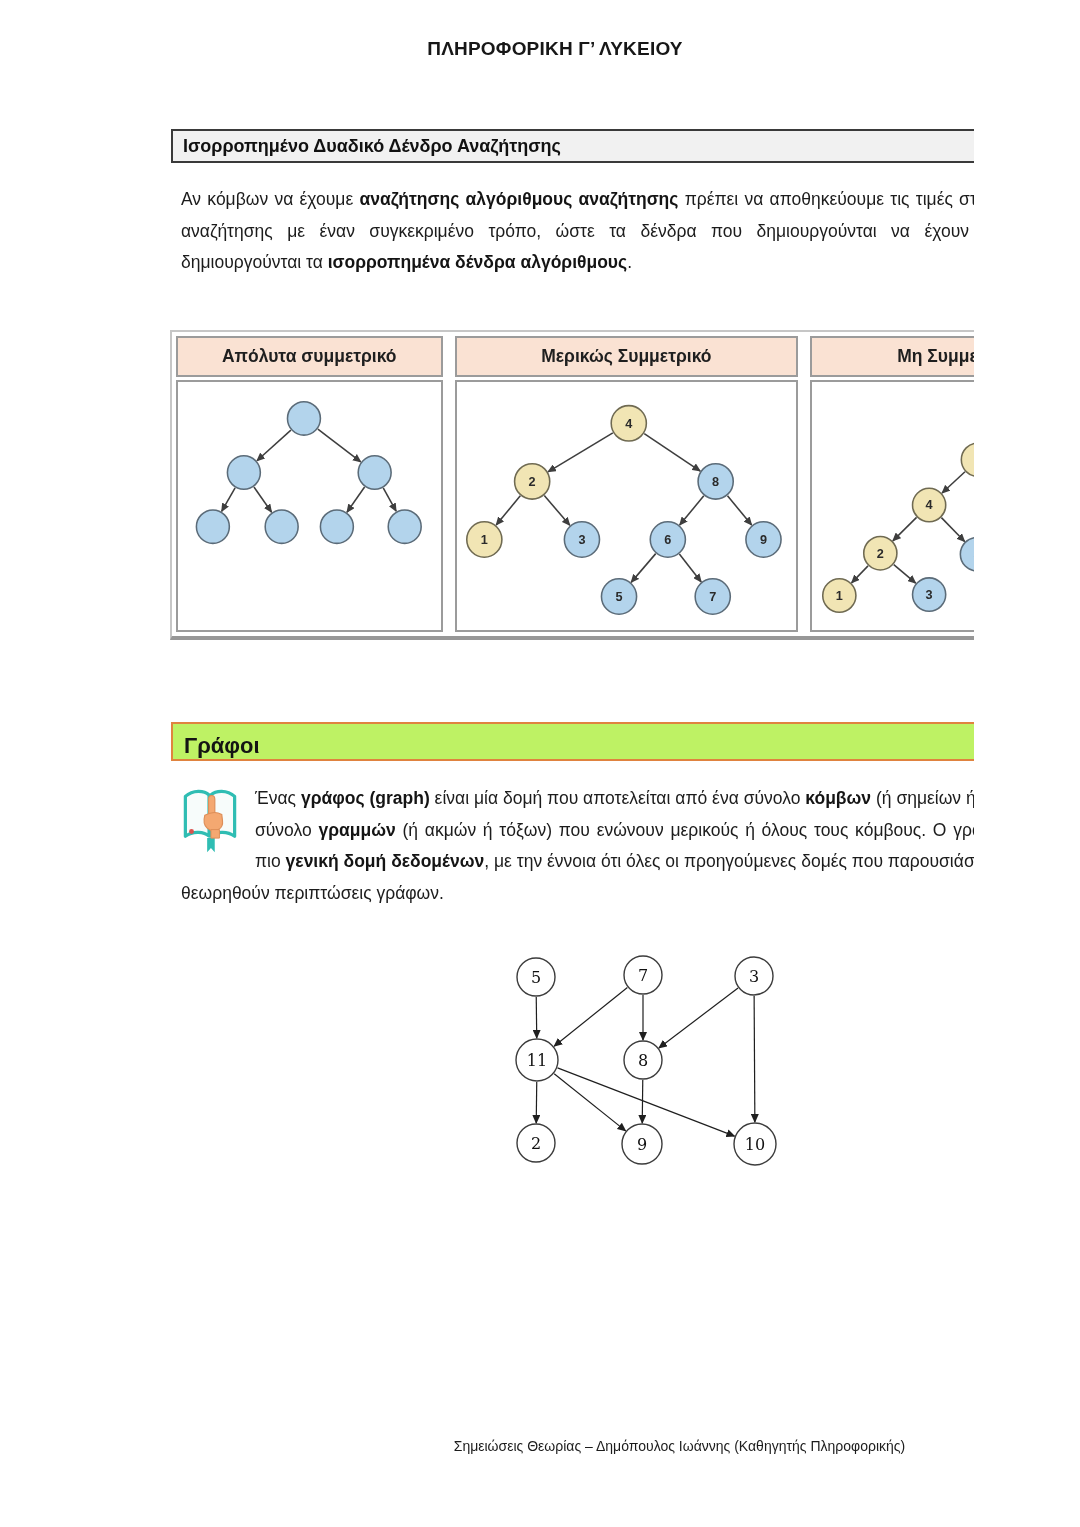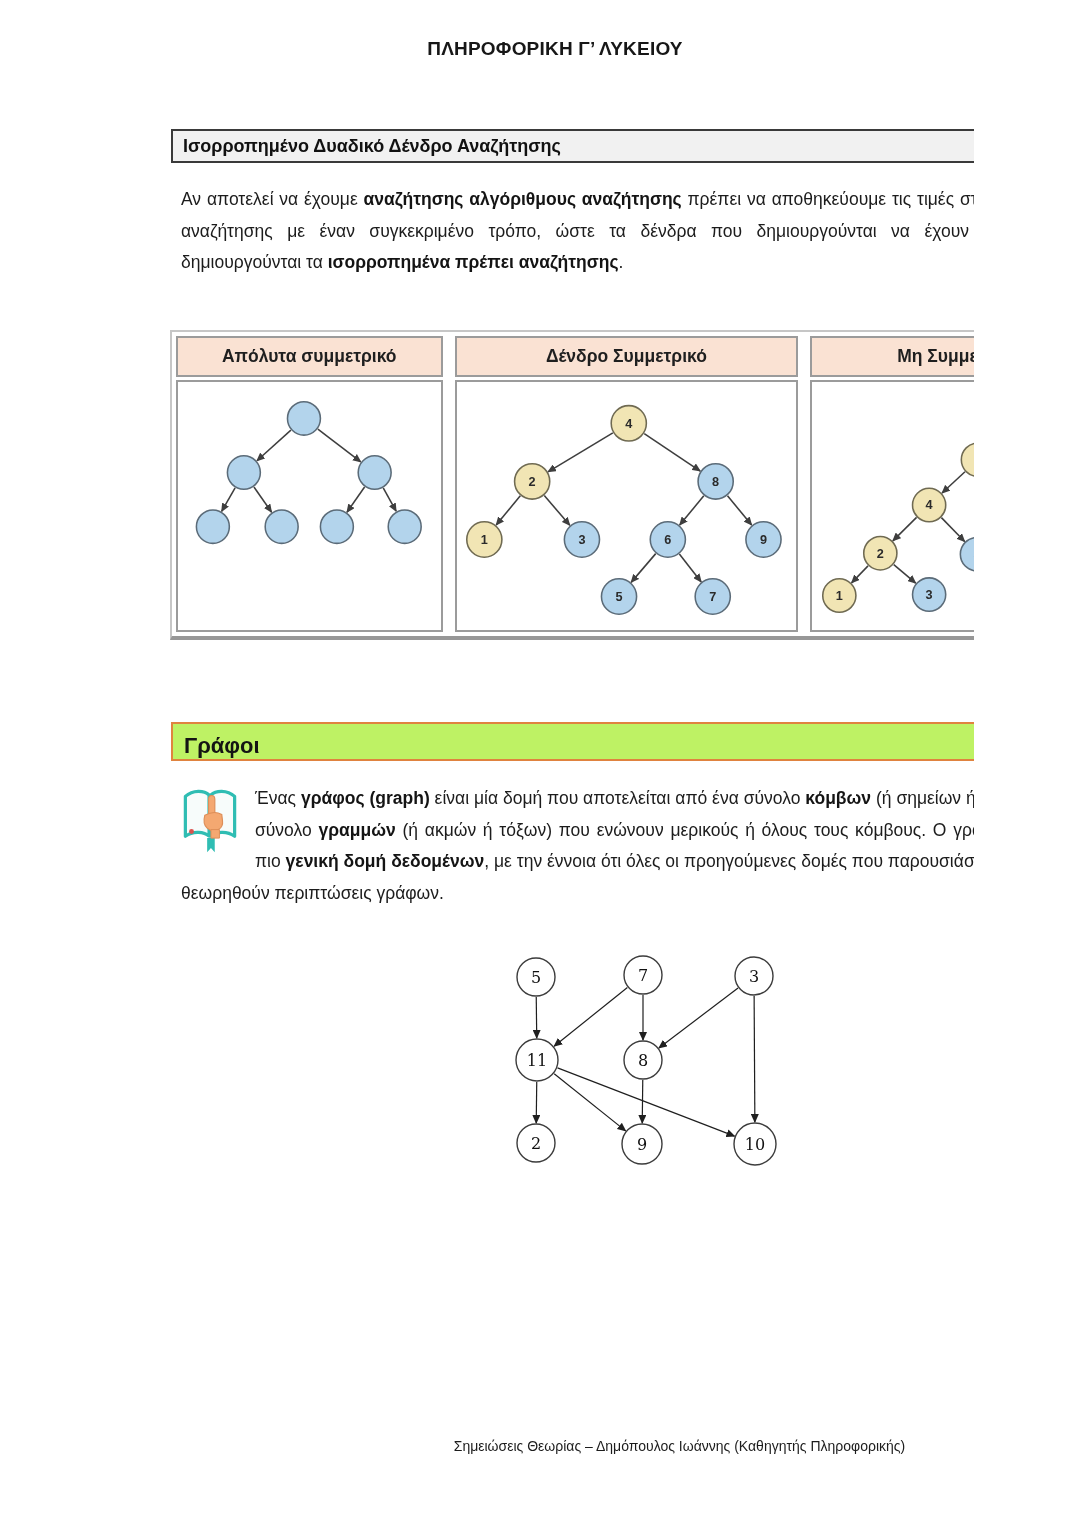--- a/index.html
+++ b/index.html
@@ -64,21 +64,21 @@
 <body>
 
 <div class="page">
 
   <div class="page-title">ΠΛΗΡΟΦΟΡΙΚΗ Γ’ ΛΥΚΕΙΟΥ</div>
 
   <div class="section-bar section-bar-dark">
     <span>Ισορροπημένο Δυαδικό Δένδρο Αναζήτησης</span>
   </div>
 
-  <div class="para" id="para1"><span>Αν αποτελεί να έχουμε </span><b>αναζήτησης αλγόριθμους αναζήτησης</b><span> πρέπει να αποθηκεύουμε τις τιμές στα δυαδικά δένδρα αναζήτησης με έναν συγκεκριμένο τρόπο, ώστε τα δένδρα που δημιουργούνται να έχουν συμμετρία. Έτσι δημιουργούνται τα </span><b>ισορροπημένα πρέπει αναζήτησης</b><span>.</span></div>
+  <div class="para" id="para1"><span>Αν κόμβων να έχουμε </span><b>αναζήτησης αλγόριθμους αναζήτησης</b><span> πρέπει να αποθηκεύουμε τις τιμές στα δυαδικά δένδρα αναζήτησης με έναν συγκεκριμένο τρόπο, ώστε τα δένδρα που δημιουργούνται να έχουν συμμετρία. Έτσι δημιουργούνται τα </span><b>ισορροπημένα δένδρα αλγόριθμους</b><span>.</span></div>
 
   <div class="tree-figure">
     <div class="tree-panel tp1">
       <div class="tree-panel-header">Απόλυτα συμμετρικό</div>
       <div class="tree-panel-body">
         <svg viewBox="0 0 271 252" preserveAspectRatio="none">
             <defs>
               <marker id="ah0" markerWidth="9" markerHeight="8" refX="8" refY="4" orient="auto" markerUnits="userSpaceOnUse">
                 <path d="M0,0 L9,4 L0,8 Z" fill="#3e3e3e"></path>
               </marker>
@@ -93,21 +93,21 @@
             <circle cx="68" cy="92" r="17" fill="#b3d4ec" stroke="#5b6b78" stroke-width="1.6"></circle>
             <circle cx="203" cy="92" r="17" fill="#b3d4ec" stroke="#5b6b78" stroke-width="1.6"></circle>
             <circle cx="36" cy="147" r="17" fill="#b3d4ec" stroke="#5b6b78" stroke-width="1.6"></circle>
             <circle cx="107" cy="147" r="17" fill="#b3d4ec" stroke="#5b6b78" stroke-width="1.6"></circle>
             <circle cx="164" cy="147" r="17" fill="#b3d4ec" stroke="#5b6b78" stroke-width="1.6"></circle>
             <circle cx="234" cy="147" r="17" fill="#b3d4ec" stroke="#5b6b78" stroke-width="1.6"></circle>
           </svg>
       </div>
     </div>
     <div class="tree-panel tp2">
-      <div class="tree-panel-header">Δένδρο Συμμετρικό</div>
+      <div class="tree-panel-header">Μερικώς Συμμετρικό</div>
       <div class="tree-panel-body">
         <svg viewBox="0 0 348 252" preserveAspectRatio="none">
             <defs>
               <marker id="ah1" markerWidth="9" markerHeight="8" refX="8" refY="4" orient="auto" markerUnits="userSpaceOnUse">
                 <path d="M0,0 L9,4 L0,8 Z" fill="#3e3e3e"></path>
               </marker>
             </defs>
             <line x1="159.67861318637563" y1="51.72688709094786" x2="93.32138681362437" y2="91.27311290905214" stroke="#3e3e3e" stroke-width="1.6" marker-end="url(#ah1)"></line>
             <line x1="191.83627698766443" y1="52.49820609294608" x2="249.16372301233557" y2="90.50179390705392" stroke="#3e3e3e" stroke-width="1.6" marker-end="url(#ah1)"></line>
             <line x1="64.86088094247818" y1="115.61649029375077" x2="40.139119057521825" y2="145.38350970624924" stroke="#3e3e3e" stroke-width="1.6" marker-end="url(#ah1)"></line>

